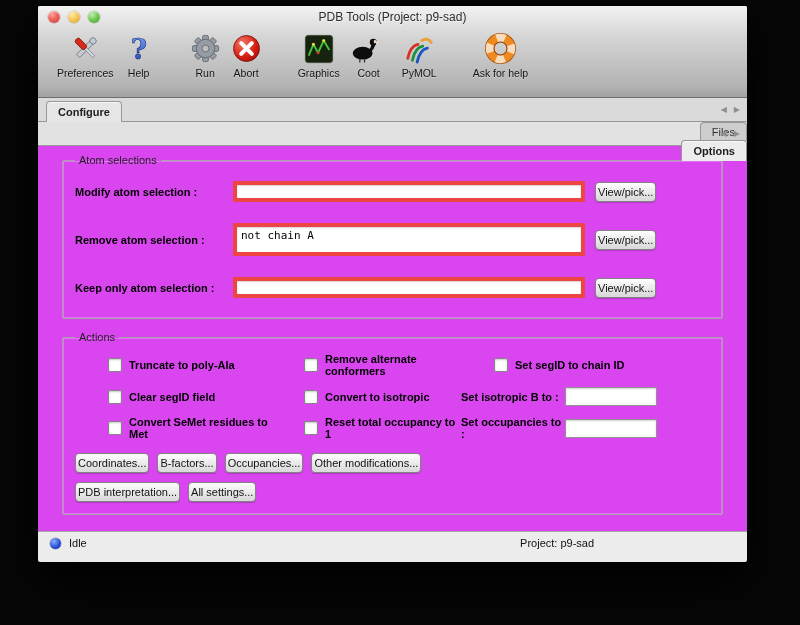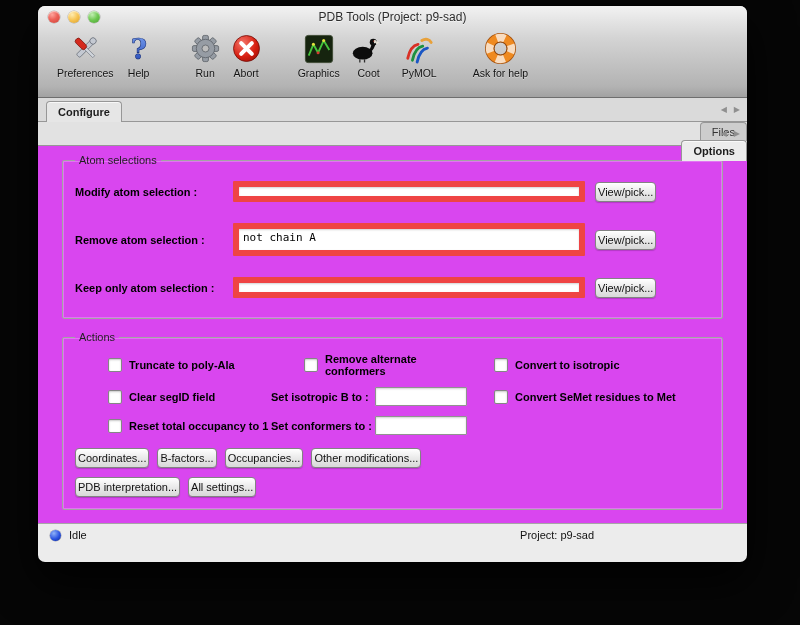--- a/index.html
+++ b/index.html
@@ -5,21 +5,21 @@
   html,body{margin:0;padding:0;}
   body{
     width:800px;height:625px;
     background:#060606;
     font-family:"Liberation Sans", sans-serif;
     overflow:hidden;
     position:relative;
   }
   .window{
     position:absolute;left:38px;top:6px;width:709px;height:556px;
-    border-radius:7px;overflow:hidden;background:#ececec;
+    border-radius:2px;overflow:hidden;background:#ececec;
     box-shadow:0 18px 45px rgba(0,0,0,0.95), 0 0 0 1px rgba(0,0,0,0.65);
   }
   
   .header{
     background:linear-gradient(#f2f2f2 0%, #d4d4d4 35%, #b3b3b3 88%, #a2a2a2 100%);
     border-bottom:1px solid #6e6e6e;
   }
   .titlebar{height:22px;position:relative;}
   .traffic{position:absolute;left:10px;top:5px;display:flex;gap:8px;}
   .light{width:12px;height:12px;border-radius:50%;box-shadow:inset 0 1px 1px rgba(255,255,255,0.55), 0 0 0 0.5px rgba(0,0,0,0.25);}
@@ -55,21 +55,21 @@
   .content{height:392px;box-sizing:border-box;background:#d946ef;padding:6px 24px 0;}
   fieldset.group{
     border:1px solid #a3a3a3;border-radius:2px;margin:2px 0 12px;padding:4px 12px 12px;
     box-shadow:inset 0 0 0 0.5px rgba(255,255,255,0.5);
   }
   fieldset.group legend{font-size:11px;color:#1f1f1f;padding:0 4px;margin-left:0px;}
   .sel-row{display:flex;align-items:center;margin:11px 0 21px;}
   .sel-row:last-child{margin-bottom:8px;}
   .sel-label{width:158px;flex:0 0 158px;font-weight:bold;font-size:11px;color:#000;}
   .sel-input, .sel-area{
-    width:352px;box-sizing:border-box;border:6px solid #ef4444;background:#fff;
+    width:352px;box-sizing:border-box;border:4px solid #ef4444;background:#fff;
     font-family:"DejaVu Sans Mono", monospace;font-size:11px;padding:2px 4px;
     box-shadow:inset 0 1px 2px rgba(0,0,0,0.18);border-radius:1px;outline:none;color:#000;
   }
   .sel-input{height:21px;}
   .sel-area{height:33px;resize:none;line-height:13px;}
   .btn{
     font-family:"Liberation Sans", sans-serif;font-size:11px;color:#111;
     padding:3px 2px;border:1px solid #838383;border-radius:4px;
     background:linear-gradient(#ffffff, #eaeaea 50%, #d8d8d8);
     box-shadow:0 1px 1px rgba(0,0,0,0.18), inset 0 1px 0 rgba(255,255,255,0.9);
@@ -87,21 +87,21 @@
   .inline-field .fl{width:104px;flex:0 0 104px;}
   .inline-field input{
     width:92px;height:19px;box-sizing:border-box;border:1px solid #919191;background:#fff;
     box-shadow:inset 0 1px 2px rgba(0,0,0,0.18);border-radius:1px;outline:none;
     font-family:"DejaVu Sans Mono", monospace;font-size:11px;padding:1px 4px;
   }
   .btn-row{display:flex;gap:8px;margin-top:13px;}
   .btn-row.second{margin-top:9px;}
   
   .statusbar{
-    position:absolute;left:0;right:0;bottom:16px;height:22px;background:#ececec;
+    position:absolute;left:0;right:0;bottom:8px;height:22px;background:#ececec;
     border-top:1px solid #a6a6a6;display:flex;align-items:center;padding:0 12px;font-size:11px;color:#111;
   }
   .status-dot{
     width:11px;height:11px;border-radius:50%;margin-right:8px;flex:0 0 11px;
     background:radial-gradient(circle at 35% 30%, #8fb2f8, #2a52e0 55%, #102a8a);
     box-shadow:0 0 0 0.5px rgba(0,0,40,0.35);
   }
   .project{position:absolute;left:68%;}
 </style>
 </head>
@@ -290,44 +290,48 @@
 
       <div class="cb-grid">
         <label class="cb">
           <span class="box"></span>
           <span>Truncate to poly-Ala</span>
         </label>
         <label class="cb">
           <span class="box"></span>
           <span>Remove alternate conformers</span>
         </label>
-
+        <label class="cb">
+          <span class="box"></span>
+          <span>Set segID to chain ID</span>
+        </label>
+
+        <label class="cb">
+          <span class="box"></span>
+          <span>Clear segID field</span>
+        </label>
         <label class="cb">
           <span class="box"></span>
           <span>Convert to isotropic</span>
-        </label>
-        <label class="cb">
-          <span class="box"></span>
-          <span>Clear segID field</span>
         </label>
         <div class="inline-field">
           <span class="fl">Set isotropic B to :</span>
           <input type="text" value="" style="">
         </div>
 
         <label class="cb">
           <span class="box"></span>
           <span>Convert SeMet residues to Met</span>
         </label>
         <label class="cb">
           <span class="box"></span>
           <span>Reset total occupancy to 1</span>
         </label>
         <div class="inline-field">
-          <span class="fl">Set conformers to :</span>
+          <span class="fl">Set occupancies to :</span>
           <input type="text" value="" style="">
         </div>
       </div>
 
       <div class="btn-row">
         <button class="btn">Coordinates...</button>
         <button class="btn">B-factors...</button>
         <button class="btn">Occupancies...</button>
         <button class="btn">Other modifications...</button>
       </div>

